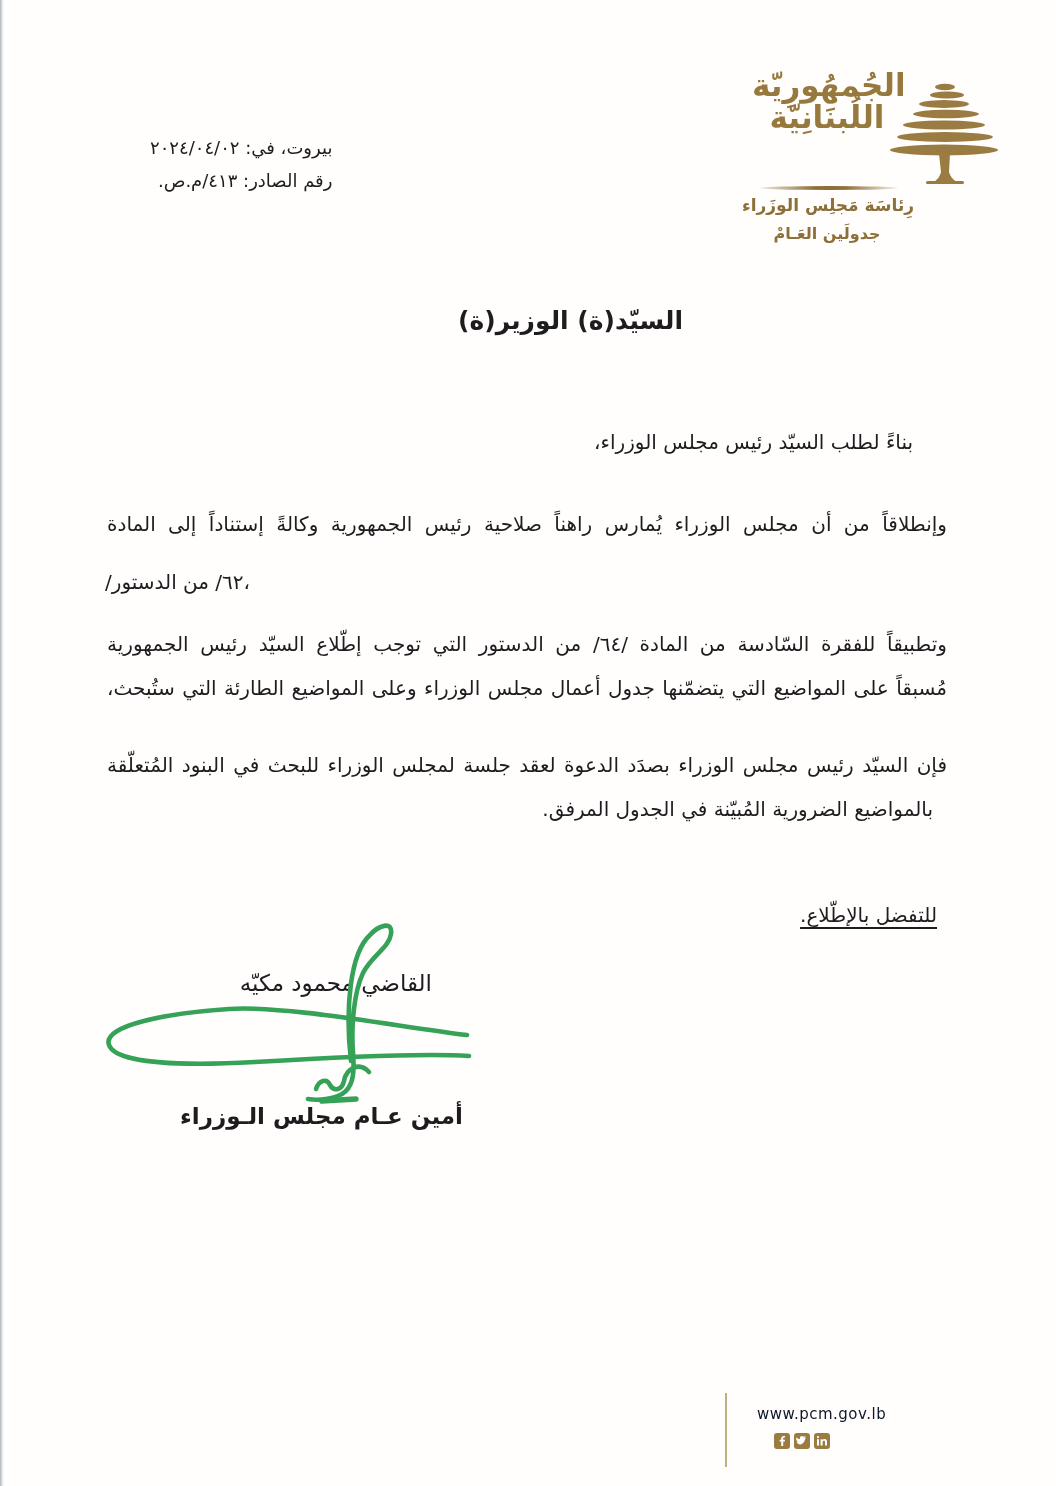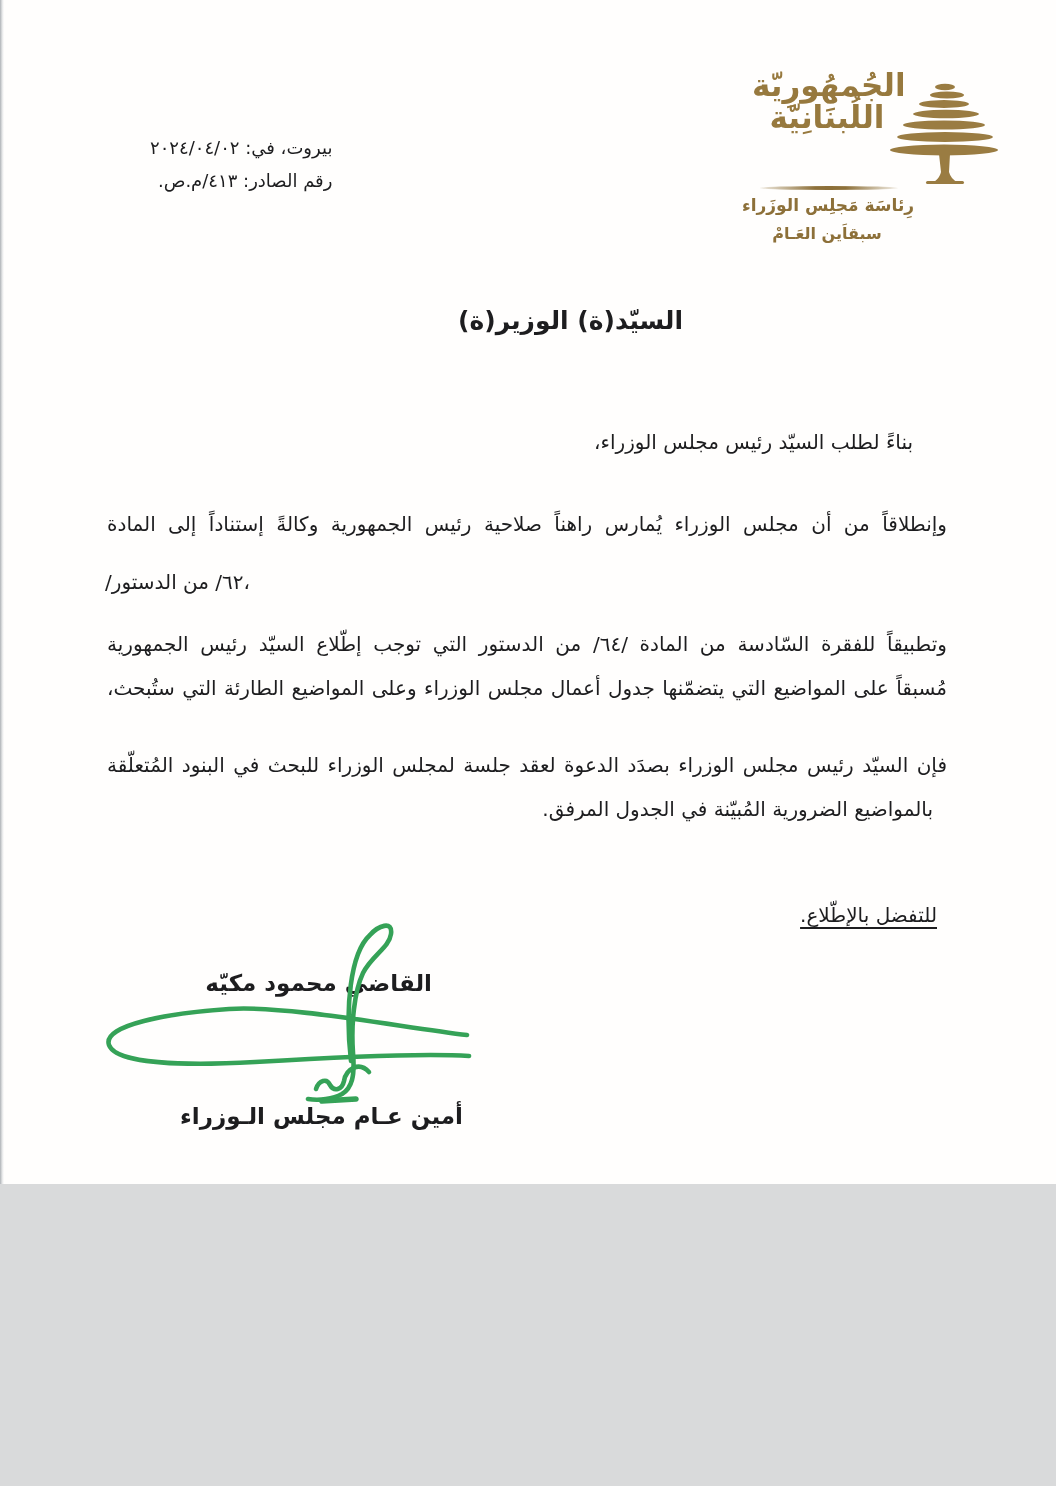--- a/index.html
+++ b/index.html
@@ -1,17 +1,17 @@
 <!DOCTYPE html>
 <html lang="ar"><head>
 <meta charset="utf-8">
 <style>
   html,body{margin:0;padding:0;background:#d9dadb;}
   .page{
-    position:relative;width:1056px;height:1184px;margin:0 auto;
+    position:relative;width:1056px;height:1486px;margin:0 auto;
     background:#fffefd;overflow:hidden;
     font-family:"DejaVu Sans",sans-serif;color:#1d1d1f;
   }
   .page::before{ 
     content:"";position:absolute;left:0;top:0;bottom:0;width:4px;
     background:linear-gradient(90deg,#aeb2b6,#e6e7e8 55%,rgba(255,255,255,0));
     z-index:5;
   }
   .abs{position:absolute;white-space:nowrap;}
   
@@ -37,21 +37,21 @@
   .p2l2{top:570px;left:105px;direction:ltr;text-align:left;}
   .p3l1{top:632px;}
   .p3l2{top:676px;}
   .p4l1{top:753px;}
   .p4l2{top:797px;right:123px;}
   .closing{
     top:903px;right:119px;font-size:20px;direction:rtl;
     text-decoration:underline;text-decoration-thickness:1.5px;text-underline-offset:5px;
   }
   
-  .sig-name{top:970px;right:624px;font-size:23px;font-weight:bold;direction:rtl;z-index:2;}
+  .sig-name{top:970px;right:624px;font-size:23px;font-weight:normal;direction:rtl;z-index:2;}
   .sig-title{top:1103px;right:593px;font-size:23px;font-weight:bold;direction:rtl;z-index:2;}
   .sig-ink{top:913px;left:95px;z-index:3;}
   
   .f-line{top:1393px;left:725px;width:2px;height:74px;background:#c3ad82;}
   .f-url{top:1405px;left:757px;font-size:15px;color:#0f172a;letter-spacing:.5px;}
   .f-icons{top:1433px;left:774px;display:flex;gap:4px;}
 </style>
 </head>
 <body>
 
@@ -71,21 +71,21 @@
       <ellipse cx="60" cy="45" rx="41" ry="4.6"></ellipse>
       <ellipse cx="61" cy="57" rx="48" ry="5"></ellipse>
       <ellipse cx="60" cy="70" rx="54" ry="5.4"></ellipse>
       <path d="M55,74 L57,92 C56,97 52,101 48,103 L74,103 C69,100 66,96 65,92 L66,74 Z"></path>
       <rect x="42" y="101" width="38" height="3" rx="1.5"></rect>
     </g>
   </svg>
 
   <div class="abs lh-divider"></div>
   <div class="abs lh-org">رِئاسَة مَجلِس الوزَراء</div>
-  <div class="abs lh-office">سبقاَين العَـامْ</div>
+  <div class="abs lh-office">جدولَين العَـامْ</div>
 
   <div class="abs meta">
     <div>بيروت، في: ٢٠٢٤/٠٤/٠٢</div>
     <div>رقم الصادر: ٤١٣/م.ص.</div>
   </div>
 
   <div class="abs recipient">السيّد(ة) الوزير(ة)</div>
 
   <div class="abs bodyline just p2l1">وإنطلاقاً من أن مجلس الوزراء يُمارس راهناً صلاحية رئيس الجمهورية وكالةً إستناداً إلى المادة</div>
   <div class="abs bodyline p1">بناءً لطلب السيّد رئيس مجلس الوزراء،</div>

